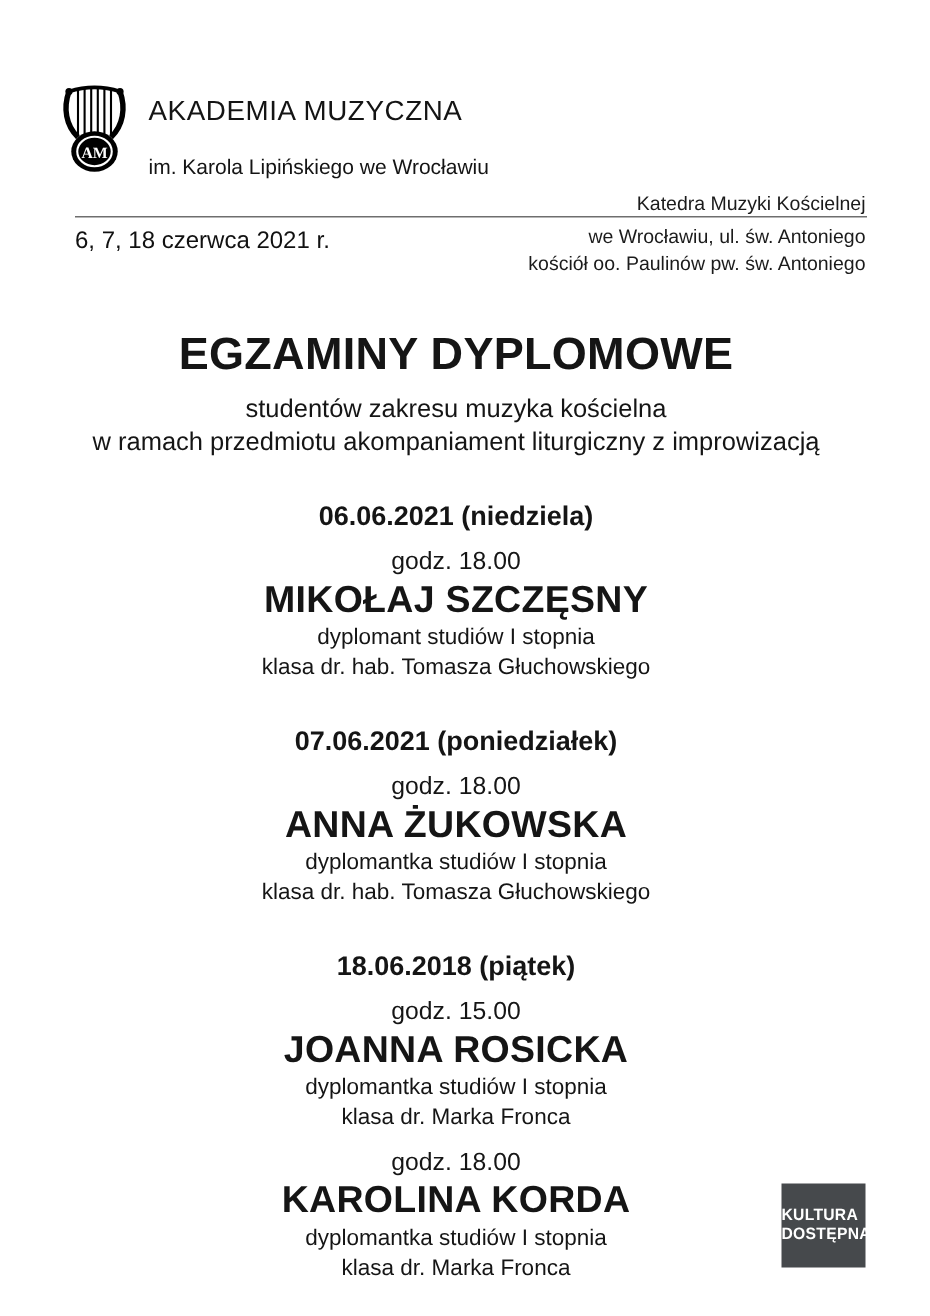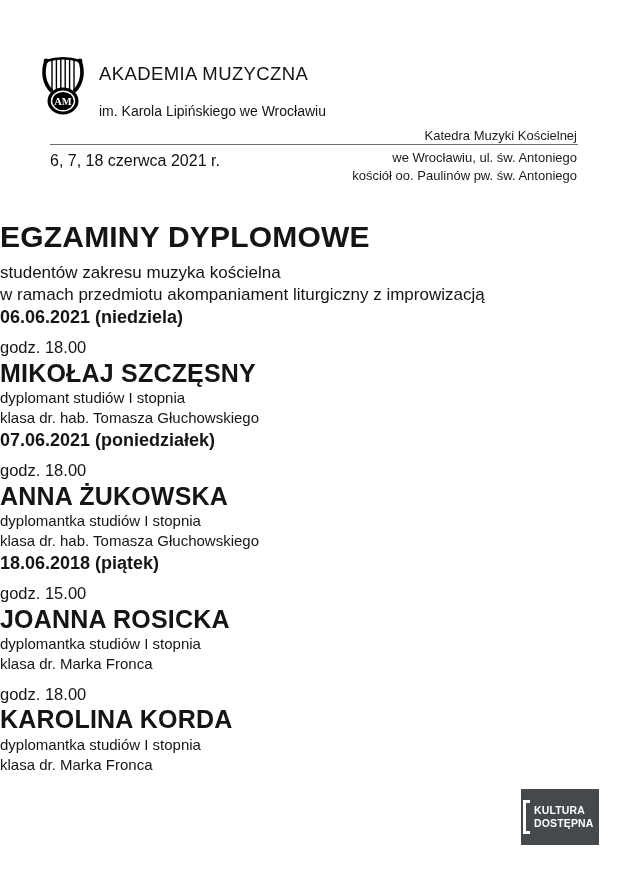--- a/index.html
+++ b/index.html
@@ -65,36 +65,36 @@
     line-height: 1.42;
     color: #1b1b1b;
   }
 
   
   .content {
     position: absolute;
     top: 220px;
     left: 0;
     right: 12px;
-    text-align: left;
+    text-align: center;
     color: #151515;
   }
   .title {
     font-size: 30px;
     font-weight: bold;
     line-height: 1.1;
     letter-spacing: 0.2px;
   }
   .subtitle {
     margin-top: 9px;
     font-size: 17px;
     font-weight: normal;
     line-height: 1.28;
   }
-  .section { margin-top: 1px; }
+  .section { margin-top: 28px; }
   .section-date {
     font-size: 18px;
     font-weight: bold;
     line-height: 1.2;
   }
   .entry-time {
     margin-top: 9px;
     font-size: 16.5px;
     line-height: 1.3;
   }
@@ -107,21 +107,21 @@
   .entry-sub {
     font-size: 15px;
     line-height: 1.35;
   }
 
   
   .badge {
     position: absolute;
     left: 521px;
     top: 789px;
-    width: 78px;
+    width: 56px;
     height: 56px;
     display: flex;
     align-items: center;
     justify-content: center;
     gap: 4px;
   }
   .badge .bracket {
     width: 7px;
     height: 34px;
     border-left: 3px solid;

